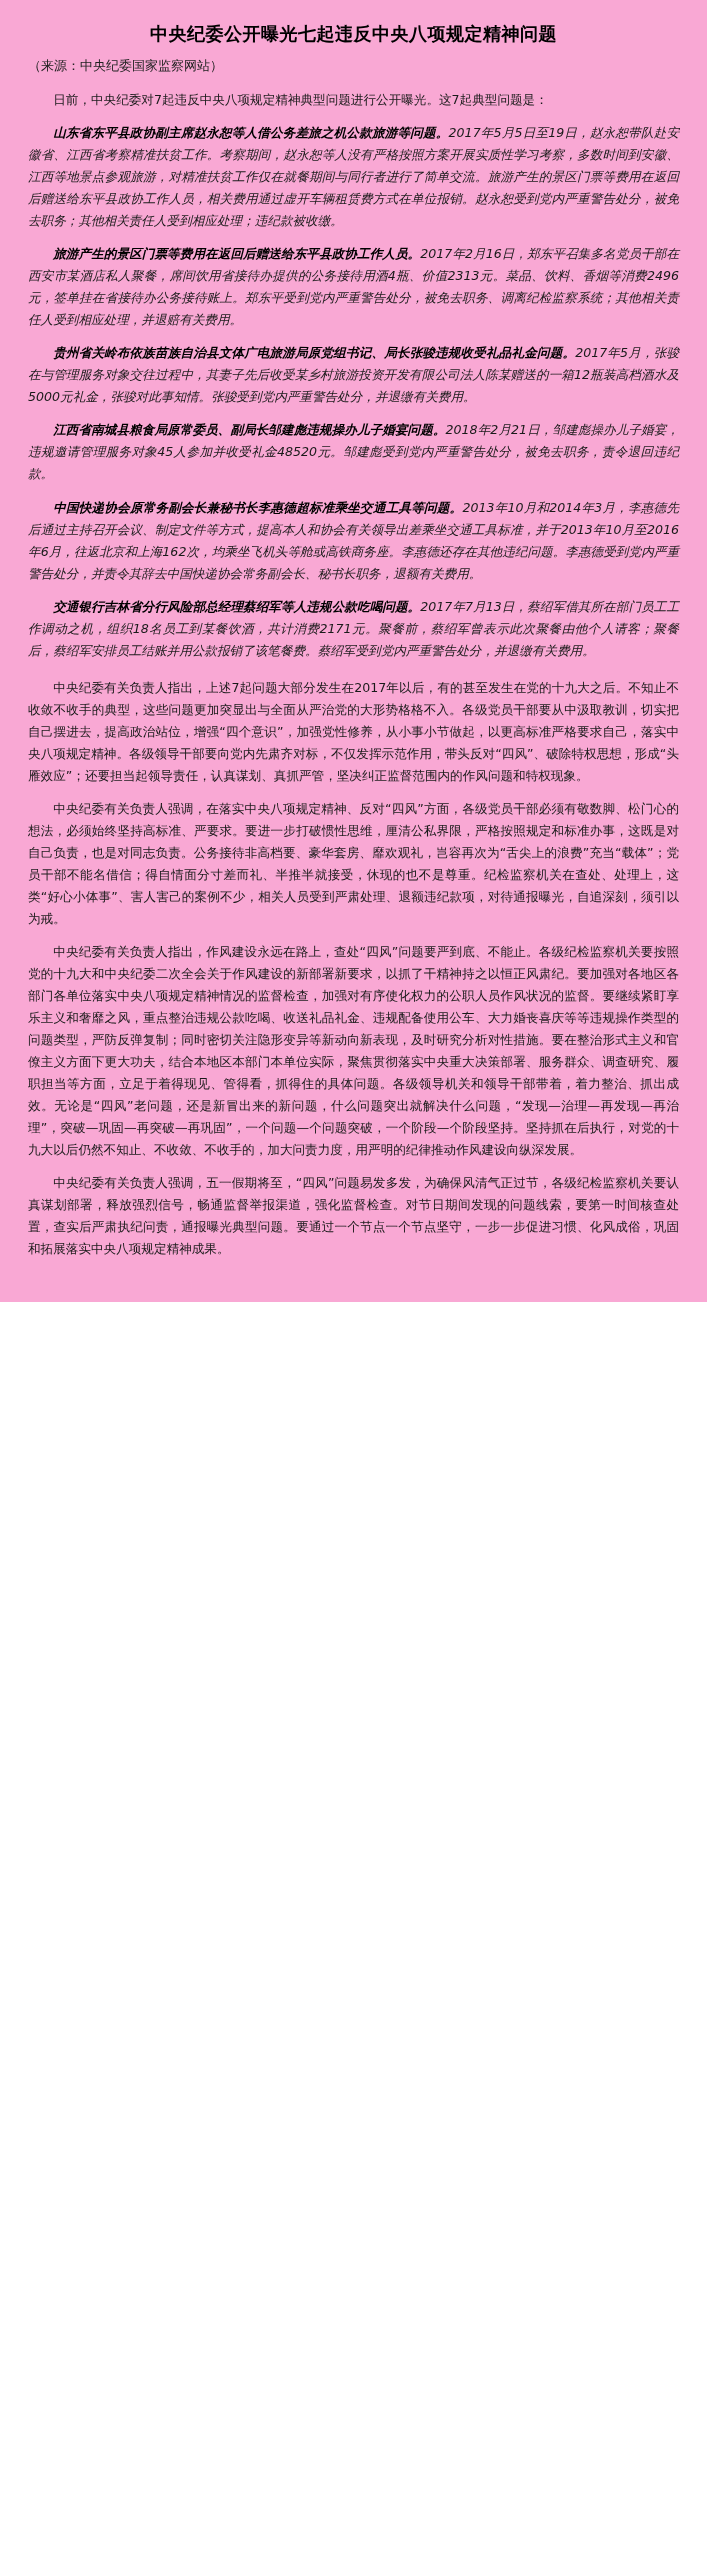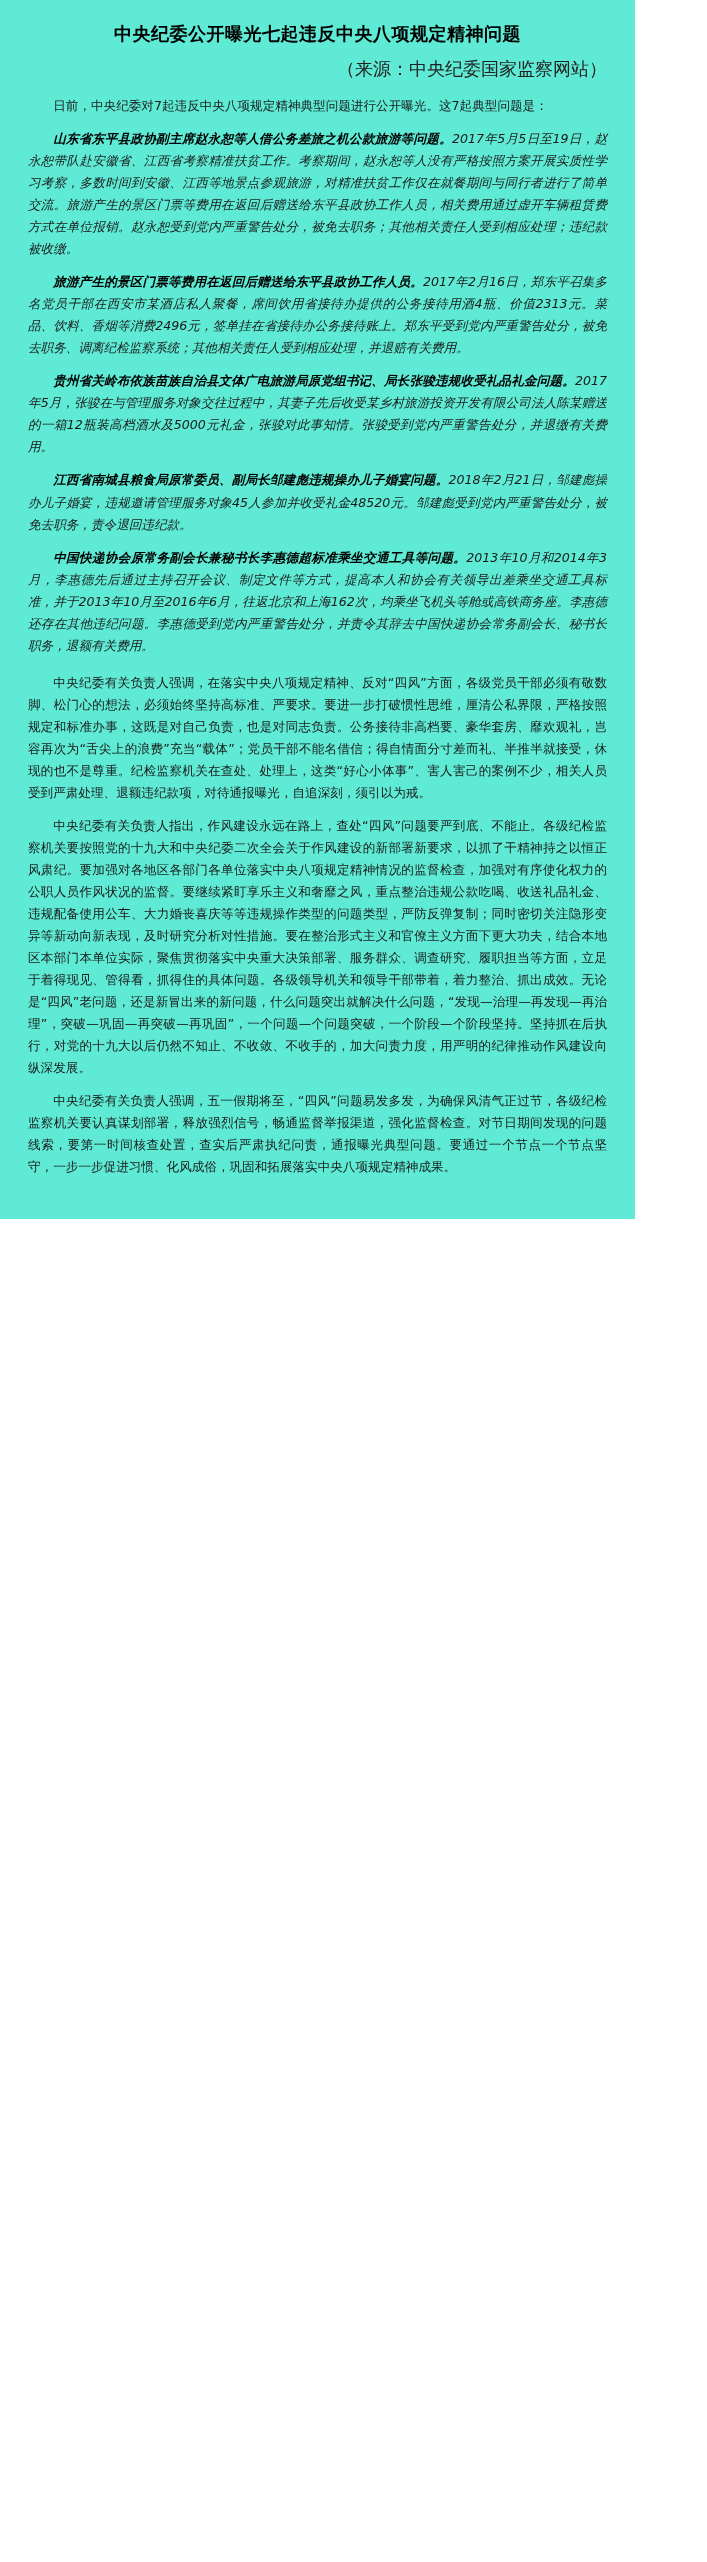--- a/index.html
+++ b/index.html
@@ -6,37 +6,37 @@
     margin: 0;
     padding: 0;
     background: #ffffff;
   }
   body {
     width: 707px;
     font-family: "DejaVu Sans", "Liberation Sans", sans-serif;
     color: #1a1a1a;
   }
   .page {
-    width: 635px;
+    width: 707px;
     box-sizing: border-box;
     padding: 14px 28px 30px 28px;
-    background: #5eead4;
+    background: #f9a8d4;
   }
   .doc-title {
     font-size: 18px;
     font-weight: bold;
     text-align: center;
     line-height: 1.5;
     margin: 6px 0 10px 0;
     color: #000;
     letter-spacing: 0.5px;
   }
   .doc-source {
-    font-size: 18px;
-    text-align: right;
+    font-size: 13px;
+    text-align: left;
     margin: 0 0 14px 0;
     color: #222;
   }
   p.body-para {
     font-size: 12.6px;
     line-height: 1.75;
     text-align: justify;
     margin: 0 0 11px 0;
     text-indent: 2em;
     color: #1a1a1a;
@@ -73,20 +73,22 @@
 
   <p class="case-para"><span class="case-head">旅游产生的景区门票等费用在返回后赠送给东平县政协工作人员。</span><span>2017年2月16日，郑东平召集多名党员干部在西安市某酒店私人聚餐，席间饮用省接待办提供的公务接待用酒4瓶、价值2313元。菜品、饮料、香烟等消费2496元，签单挂在省接待办公务接待账上。郑东平受到党内严重警告处分，被免去职务、调离纪检监察系统；其他相关责任人受到相应处理，并退赔有关费用。</span></p>
 
   <p class="case-para"><span class="case-head">贵州省关岭布依族苗族自治县文体广电旅游局原党组书记、局长张骏违规收受礼品礼金问题。</span><span>2017年5月，张骏在与管理服务对象交往过程中，其妻子先后收受某乡村旅游投资开发有限公司法人陈某赠送的一箱12瓶装高档酒水及5000元礼金，张骏对此事知情。张骏受到党内严重警告处分，并退缴有关费用。</span></p>
 
 
   <p class="case-para"><span class="case-head">江西省南城县粮食局原常委员、副局长邹建彪违规操办儿子婚宴问题。</span><span>2018年2月21日，邹建彪操办儿子婚宴，违规邀请管理服务对象45人参加并收受礼金48520元。邹建彪受到党内严重警告处分，被免去职务，责令退回违纪款。</span></p>
 
   <p class="case-para"><span class="case-head">中国快递协会原常务副会长兼秘书长李惠德超标准乘坐交通工具等问题。</span><span>2013年10月和2014年3月，李惠德先后通过主持召开会议、制定文件等方式，提高本人和协会有关领导出差乘坐交通工具标准，并于2013年10月至2016年6月，往返北京和上海162次，均乘坐飞机头等舱或高铁商务座。李惠德还存在其他违纪问题。李惠德受到党内严重警告处分，并责令其辞去中国快递协会常务副会长、秘书长职务，退额有关费用。</span></p>
 
+  <p class="case-para"><span class="case-head">交通银行吉林省分行风险部总经理蔡绍军等人违规公款吃喝问题。</span><span>2017年7月13日，蔡绍军借其所在部门员工工作调动之机，组织18名员工到某餐饮酒，共计消费2171元。聚餐前，蔡绍军曾表示此次聚餐由他个人请客；聚餐后，蔡绍军安排员工结账并用公款报销了该笔餐费。蔡绍军受到党内严重警告处分，并退缴有关费用。</span></p>
 
   <div class="spacer"></div>
 
+  <p class="body-para">中央纪委有关负责人指出，上述7起问题大部分发生在2017年以后，有的甚至发生在党的十九大之后。不知止不收敛不收手的典型，这些问题更加突显出与全面从严治党的大形势格格不入。各级党员干部要从中汲取教训，切实把自己摆进去，提高政治站位，增强“四个意识”，加强党性修养，从小事小节做起，以更高标准严格要求自己，落实中央八项规定精神。各级领导干部要向党内先肃齐对标，不仅发挥示范作用，带头反对“四风”、破除特权思想，形成“头雁效应”；还要担当起领导责任，认真谋划、真抓严管，坚决纠正监督范围内的作风问题和特权现象。</p>
   <p class="body-para">中央纪委有关负责人强调，在落实中央八项规定精神、反对“四风”方面，各级党员干部必须有敬数脚、松门心的想法，必须始终坚持高标准、严要求。要进一步打破惯性思维，厘清公私界限，严格按照规定和标准办事，这既是对自己负责，也是对同志负责。公务接待非高档要、豪华套房、靡欢观礼，岂容再次为“舌尖上的浪费”充当“载体”；党员干部不能名借信；得自情面分寸差而礼、半推半就接受，休现的也不是尊重。纪检监察机关在查处、处理上，这类“好心小体事”、害人害己的案例不少，相关人员受到严肃处理、退额违纪款项，对待通报曝光，自追深刻，须引以为戒。</p>
   <p class="body-para">中央纪委有关负责人指出，作风建设永远在路上，查处“四风”问题要严到底、不能止。各级纪检监察机关要按照党的十九大和中央纪委二次全会关于作风建设的新部署新要求，以抓了干精神持之以恒正风肃纪。要加强对各地区各部门各单位落实中央八项规定精神情况的监督检查，加强对有序使化权力的公职人员作风状况的监督。要继续紧盯享乐主义和奢靡之风，重点整治违规公款吃喝、收送礼品礼金、违规配备使用公车、大力婚丧喜庆等等违规操作类型的问题类型，严防反弹复制；同时密切关注隐形变异等新动向新表现，及时研究分析对性措施。要在整治形式主义和官僚主义方面下更大功夫，结合本地区本部门本单位实际，聚焦贯彻落实中央重大决策部署、服务群众、调查研究、履职担当等方面，立足于着得现见、管得看，抓得住的具体问题。各级领导机关和领导干部带着，着力整治、抓出成效。无论是“四风”老问题，还是新冒出来的新问题，什么问题突出就解决什么问题，“发现—治理—再发现—再治理”，突破—巩固—再突破—再巩固”，一个问题—个问题突破，一个阶段—个阶段坚持。坚持抓在后执行，对党的十九大以后仍然不知止、不收敛、不收手的，加大问责力度，用严明的纪律推动作风建设向纵深发展。</p>
   <p class="body-para">中央纪委有关负责人强调，五一假期将至，“四风”问题易发多发，为确保风清气正过节，各级纪检监察机关要认真谋划部署，释放强烈信号，畅通监督举报渠道，强化监督检查。对节日期间发现的问题线索，要第一时间核查处置，查实后严肃执纪问责，通报曝光典型问题。要通过一个节点一个节点坚守，一步一步促进习惯、化风成俗，巩固和拓展落实中央八项规定精神成果。</p>
 
 </div>
 
 </body></html>

